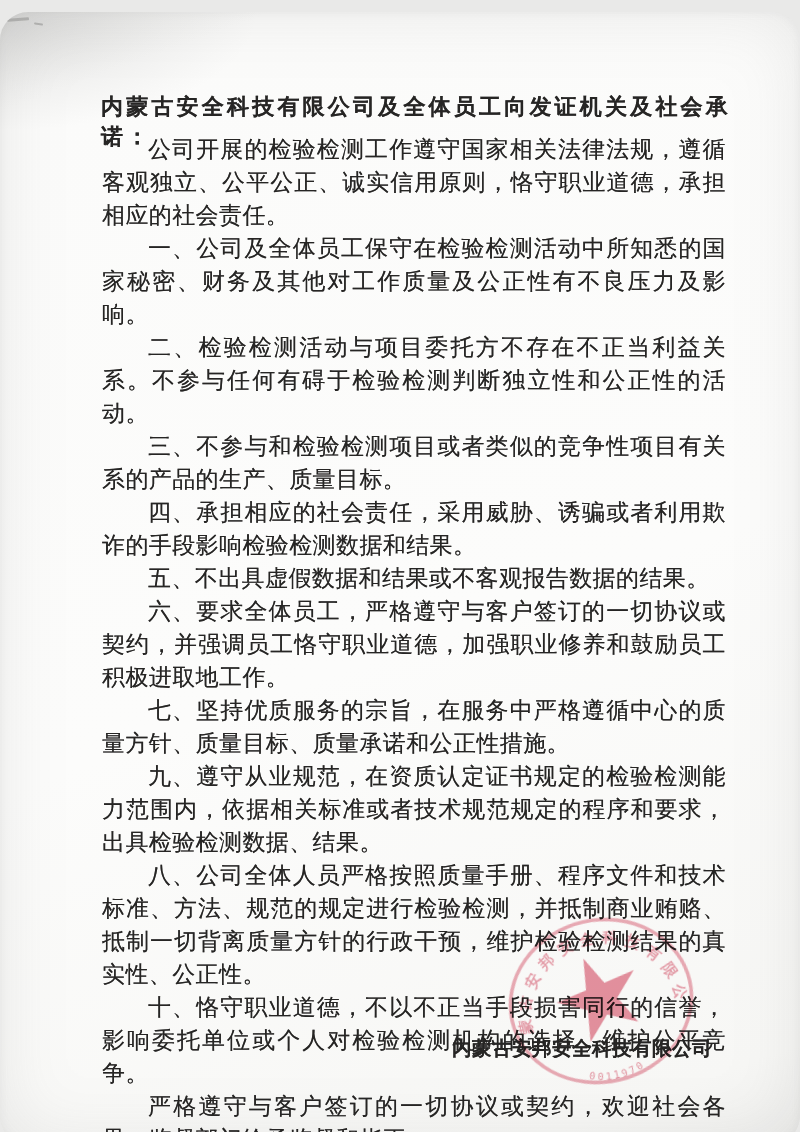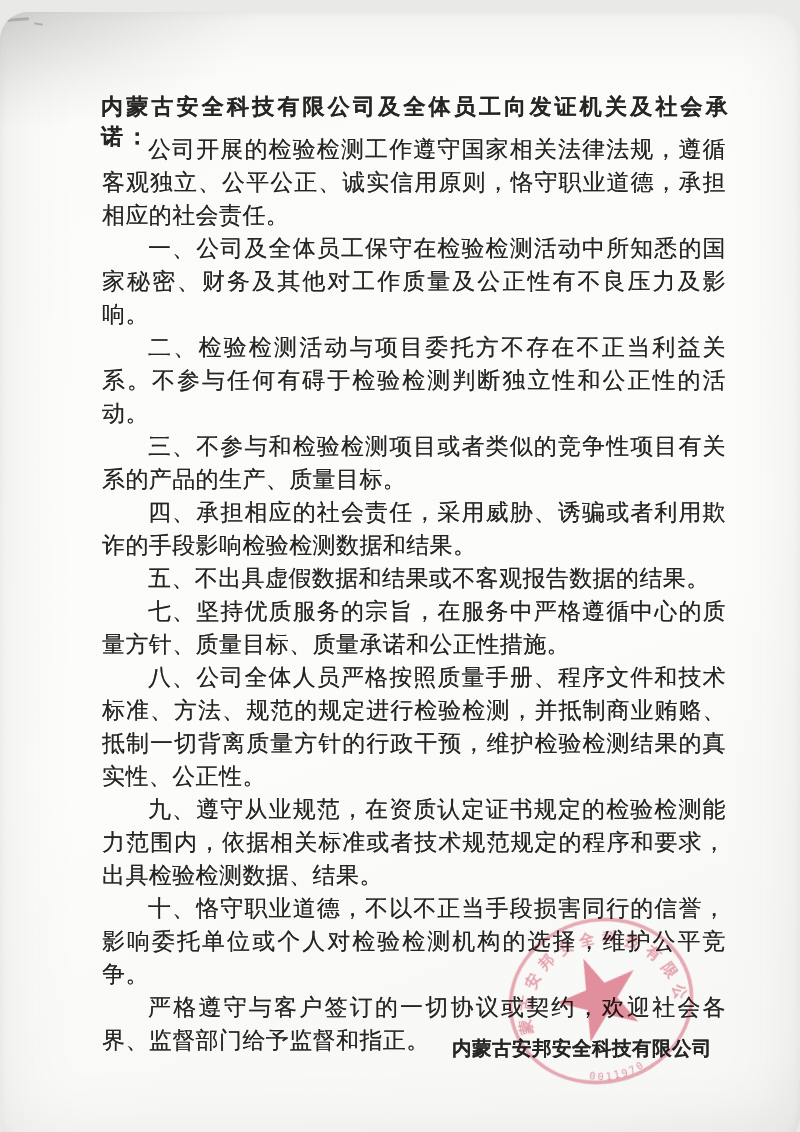--- a/index.html
+++ b/index.html
@@ -60,23 +60,24 @@
 
   <h1 class="title">内蒙古安全科技有限公司及全体员工向发证机关及社会承诺：</h1>
 
   <div class="body">
     <p>公司开展的检验检测工作遵守国家相关法律法规，遵循客观独立、公平公正、诚实信用原则，恪守职业道德，承担相应的社会责任。</p>
     <p>一、公司及全体员工保守在检验检测活动中所知悉的国家秘密、财务及其他对工作质量及公正性有不良压力及影响。</p>
     <p>二、检验检测活动与项目委托方不存在不正当利益关系。不参与任何有碍于检验检测判断独立性和公正性的活动。</p>
     <p>三、不参与和检验检测项目或者类似的竞争性项目有关系的产品的生产、质量目标。</p>
     <p>四、承担相应的社会责任，采用威胁、诱骗或者利用欺诈的手段影响检验检测数据和结果。</p>
     <p>五、不出具虚假数据和结果或不客观报告数据的结果。</p>
+    <p>六、要求全体员工，严格遵守与客户签订的一切协议或契约，并强调员工恪守职业道德，加强职业修养和鼓励员工积极进取地工作。</p>
     <p>七、坚持优质服务的宗旨，在服务中严格遵循中心的质量方针、质量目标、质量承诺和公正性措施。</p>
+    <p>九、遵守从业规范，在资质认定证书规定的检验检测能力范围内，依据相关标准或者技术规范规定的程序和要求，出具检验检测数据、结果。</p>
     <p>八、公司全体人员严格按照质量手册、程序文件和技术标准、方法、规范的规定进行检验检测，并抵制商业贿赂、抵制一切背离质量方针的行政干预，维护检验检测结果的真实性、公正性。</p>
-    <p>九、遵守从业规范，在资质认定证书规定的检验检测能力范围内，依据相关标准或者技术规范规定的程序和要求，出具检验检测数据、结果。</p>
     <p>十、恪守职业道德，不以不正当手段损害同行的信誉，影响委托单位或个人对检验检测机构的选择，维护公平竞争。</p>
     <p>严格遵守与客户签订的一切协议或契约，欢迎社会各界、监督部门给予监督和指正。</p>
   </div>
 
   <div class="signature">内蒙古安邦安全科技有限公司</div>
 
   <svg class="seal" viewBox="0 0 200 180" width="200" height="180" aria-hidden="true">
     <defs>
       <path id="arcTop" d="M 28 118 A 74 70 0 1 1 172 118" fill="none"></path>
       <path id="arcBottom" d="M 58 156 A 70 66 0 0 0 142 156" fill="none"></path>

